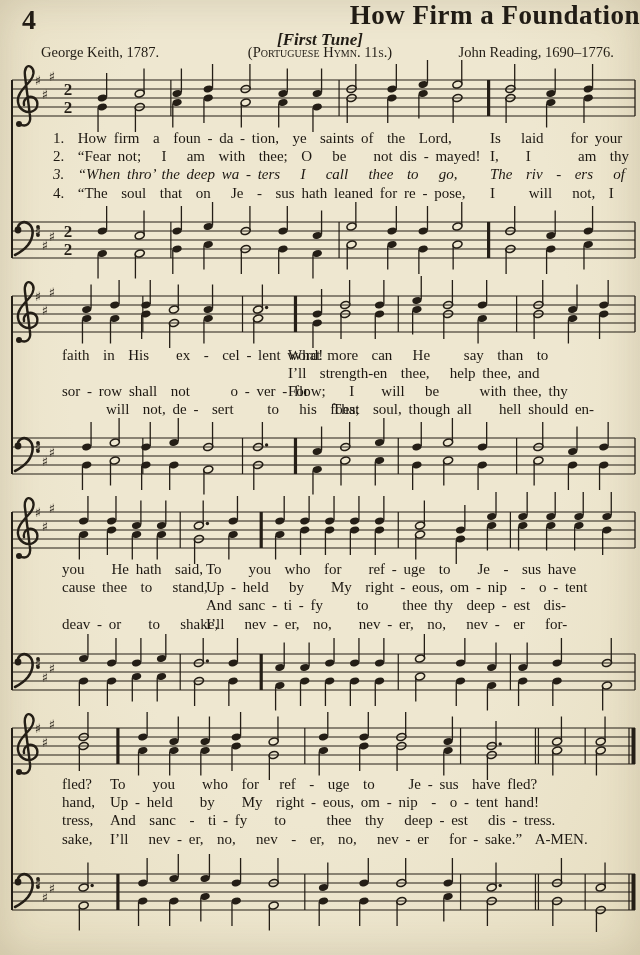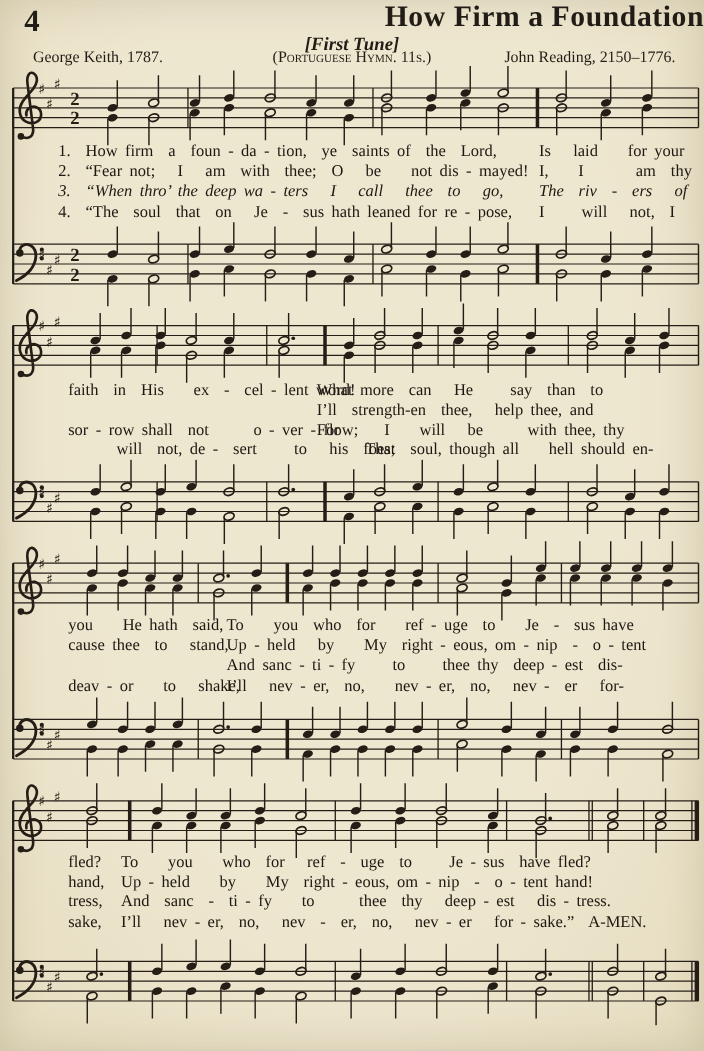--- a/index.html
+++ b/index.html
@@ -7,39 +7,39 @@
     position:relative;width:640px;height:955px;margin:0 auto;
     background:radial-gradient(ellipse at 50% 38%, #eee7d0 55%, #e6ddc0 100%);
     font-family:"Liberation Serif","DejaVu Serif",serif;
     color:#211c15;overflow:hidden;
     box-shadow:inset 0 0 40px rgba(90,70,40,.18);
   }
   .hymn-number{position:absolute;left:22px;top:4px;font-size:28px;font-weight:bold;}
   .title{position:absolute;left:0;right:0;top:0;text-align:right;font-size:27px;font-weight:bold;letter-spacing:.5px;}
   .tune-label{position:absolute;left:0;right:0;top:30px;text-align:center;font-style:italic;font-size:17px;font-weight:bold;}
   .attr-row{position:absolute;left:0;right:0;top:44px;height:16px;font-size:14.5px;}
-  .attr-author{position:absolute;left:30px;top:0;}
+  .attr-author{position:absolute;left:41px;top:0;}
   .attr-tune{position:absolute;left:0;right:0;top:0;text-align:center;font-variant:small-caps;}
   .attr-composer{position:absolute;right:26px;top:0;}
   .lyric-seg{position:absolute;top:0;font-size:15px;white-space:pre;word-spacing:3px;color:#1d1812;}
   .lyric-line{position:absolute;left:0;width:520px;height:18px;}
   .sysbar{position:absolute;width:2px;background:#241e16;left:11px;}
   svg{position:absolute;left:0;}
 </style>
 </head>
 <body>
 
 <div class="page">
   <div class="hymn-number">4</div>
   <div class="title">How Firm a Foundation</div>
   <div class="tune-label">[First Tune]</div>
   <div class="attr-row">
     <span class="attr-author">George Keith, 1787.</span>
     <span class="attr-tune">(Portuguese Hymn.   11s.)</span>
-    <span class="attr-composer">John Reading, 2150–1776.</span>
+    <span class="attr-composer">John Reading, 1690–1776.</span>
   </div>
   <div id="music">
       <div class="sysbar" style="top: 80px; height: 178px;"></div>
       <svg width="640" height="78" style="top: 60px;">
         <line x1="12" y1="20" x2="635" y2="20" stroke="#241e16" stroke-width="1.1"></line>
         <line x1="12" y1="29" x2="635" y2="29" stroke="#241e16" stroke-width="1.1"></line>
         <line x1="12" y1="38" x2="635" y2="38" stroke="#241e16" stroke-width="1.1"></line>
         <line x1="12" y1="47" x2="635" y2="47" stroke="#241e16" stroke-width="1.1"></line>
         <line x1="12" y1="56" x2="635" y2="56" stroke="#241e16" stroke-width="1.1"></line>
         <line x1="12" y1="20" x2="12" y2="56" stroke="#241e16" stroke-width="1.4"></line>

